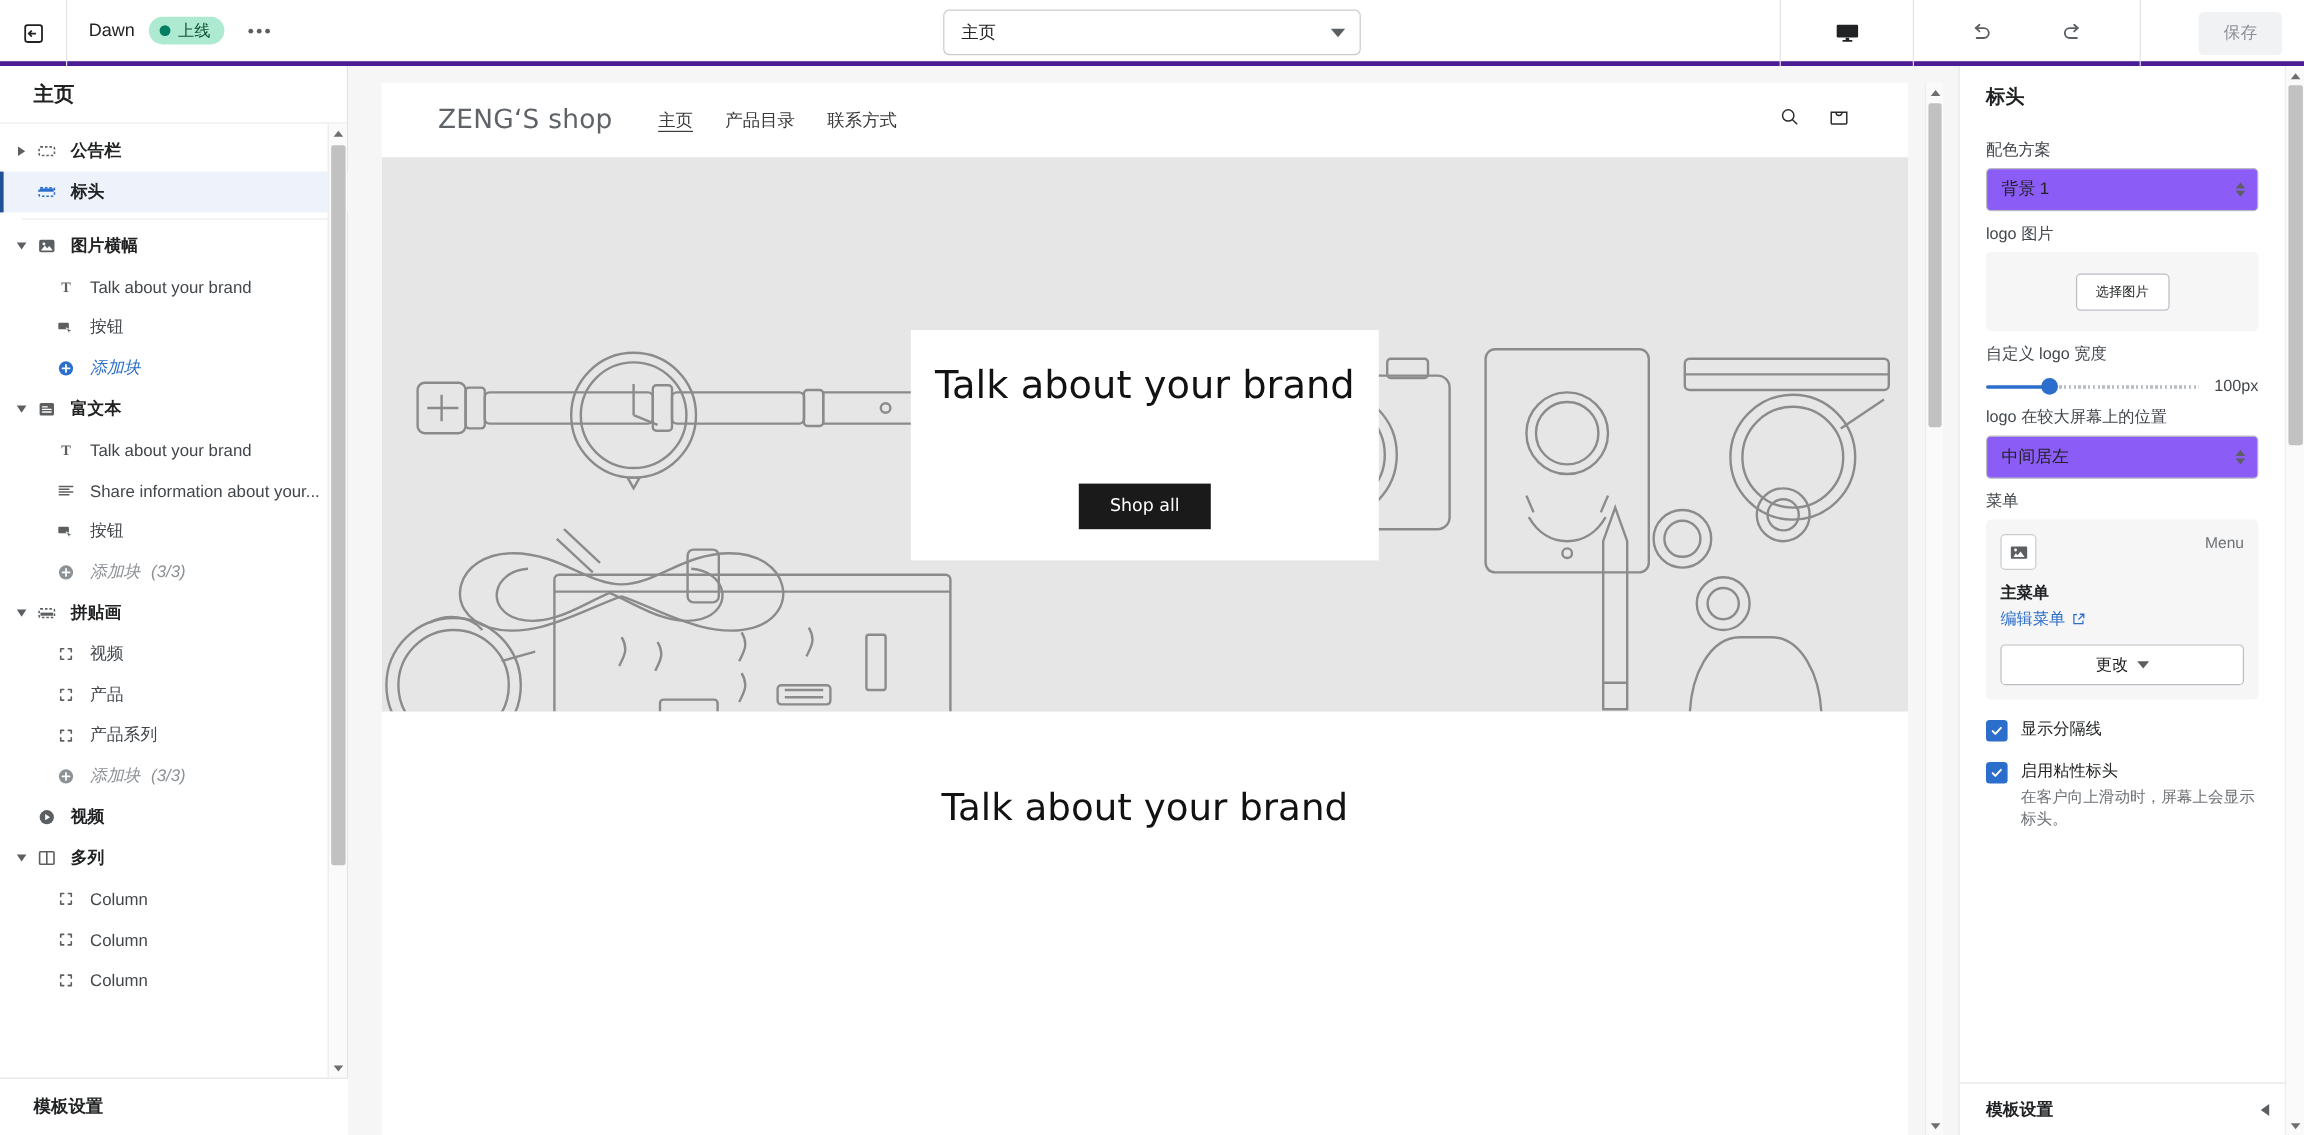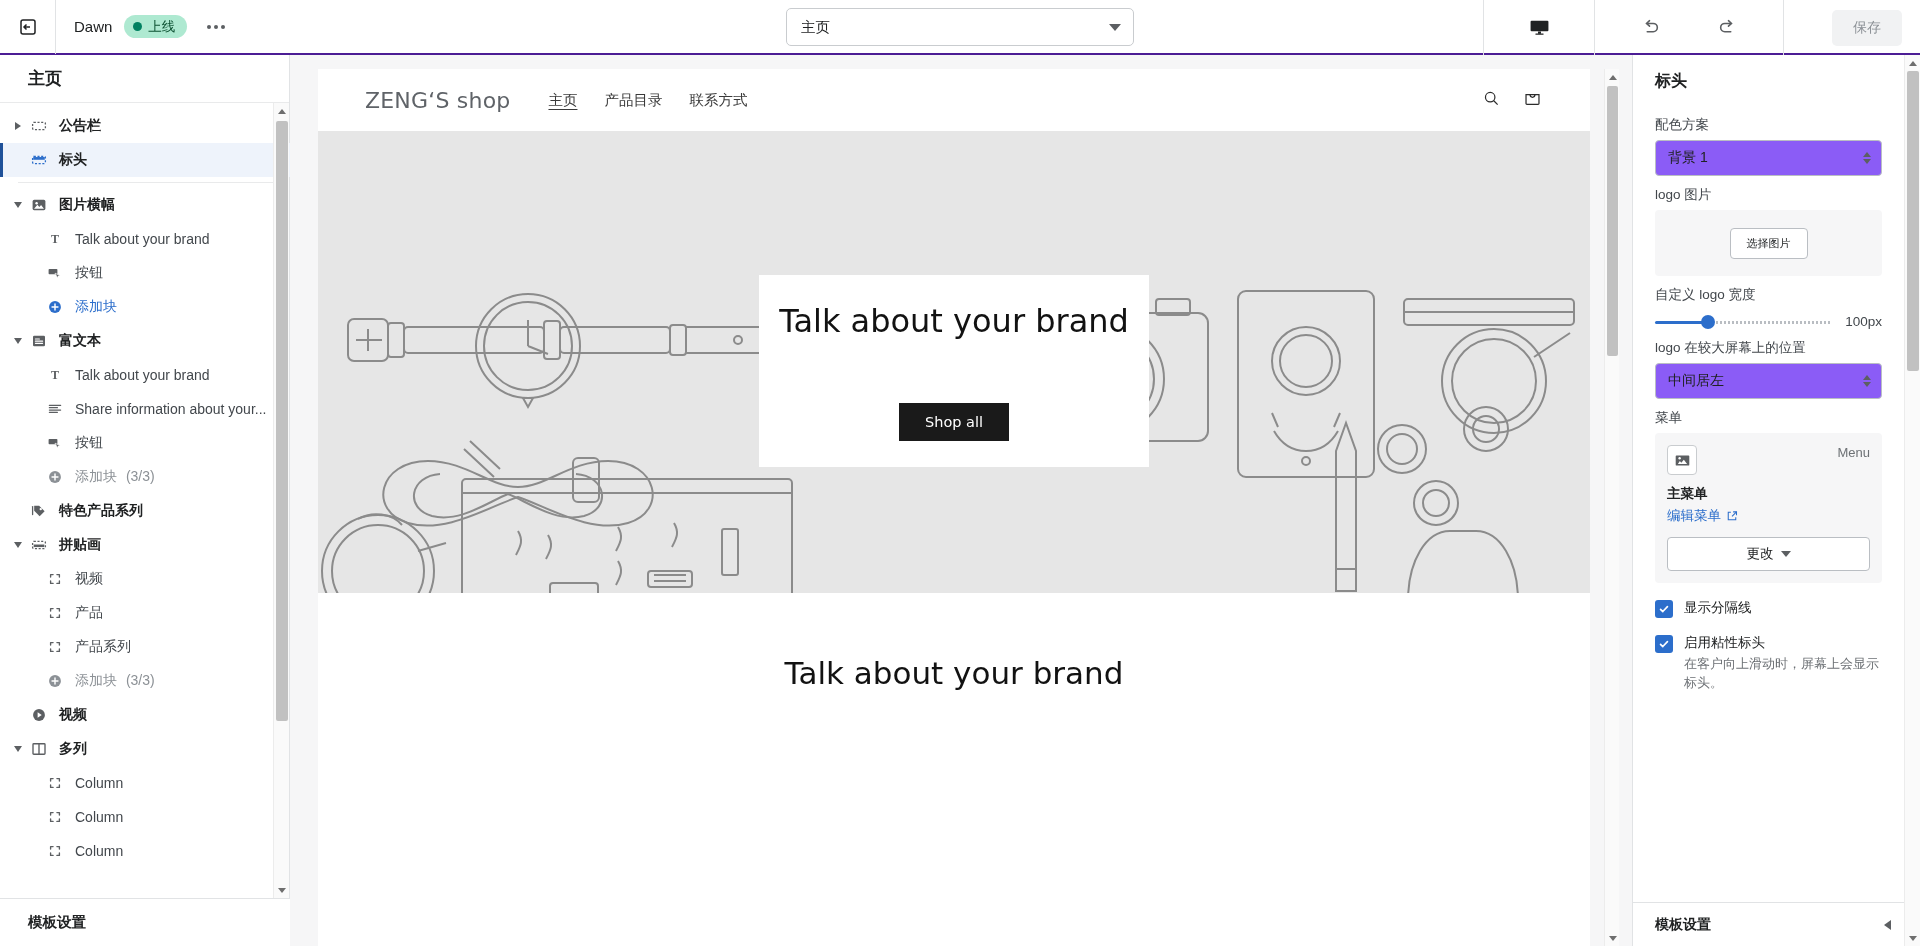--- a/index.html
+++ b/index.html
@@ -9,22 +9,22 @@
     overflow: hidden;
     font-family: "Liberation Sans", "DejaVu Sans", sans-serif;
     background: #ffffff;
     color: #202223;
   }
 
   
   #topbar {
     position: absolute; top: 0; left: 0; width: 1920px; height: 55px;
     background: #ffffff;
-    border-bottom: 2px solid #4c1d95;
-    display: flex; align-items: center;
+    border-bottom: 4px solid #4c1d95;
+    display: flex; 
   }
   .tb-exit {
     width: 56px; height: 55px;
     display: flex; align-items: center; justify-content: center;
     border-right: 1px solid #e1e3e5;
     cursor: pointer;
   }
   .tb-left {
     display: flex; align-items: center; gap: 12px;
     padding-left: 18px;
@@ -121,21 +121,21 @@
   }
   .sb-ico {
     flex: 0 0 22px; width: 22px; height: 18px;
     display: flex; align-items: center; justify-content: center;
     margin-right: 9px; color: #5c5f62;
   }
   .sb-label { color: #202223; font-weight: 700; white-space: nowrap; }
   .sb-row.child .sb-label { font-weight: 400; color: #42474c; }
   .sb-row.child { padding-left: 0; }
   .sb-indent { flex: 0 0 44px; }
-  .sb-row.addblock .sb-label { color: #2c6ecb; font-weight: 400; }
+  .sb-row.addblock .sb-label { color: #2c6ecb; font-weight: 400; font-style: italic; }
   .sb-row.addblock.disabled .sb-label { color: #8c9196; }
   .sb-count { color: #8c9196; margin-left: 5px; }
   .sb-divider { height: 1px; background: #e9eaeb; margin: 5px 16px 5px 18px; }
 
   .sb-footer {
     position: absolute; bottom: 0; left: 0; width: 290px; height: 48px;
     border-top: 1px solid #e1e3e5; background: #fff;
     display: flex; align-items: center; padding-left: 28px;
     font-size: 14.5px; font-weight: 700; cursor: pointer;
   }
@@ -503,31 +503,20 @@
         </div>
         <div class="sb-row child addblock disabled">
           <span class="sb-indent"></span>
           <span class="sb-ico" style="color:#8c9196">
             <svg width="16" height="16" viewBox="0 0 20 20">
               <circle cx="10" cy="10" r="7.4" fill="currentColor"></circle>
               <path d="M10 6.3v7.4M6.3 10h7.4" stroke="#fff" stroke-width="1.8" stroke-linecap="round"></path>
             </svg>
           </span>
           <span class="sb-label">添加块<span class="sb-count"> (3/3)</span></span>
-        </div>
-        <div class="sb-row">
-          <span class="sb-arrow"></span>
-          <span class="sb-ico" style="color:#5c5f62">
-            <svg width="16" height="16" viewBox="0 0 20 20">
-              <path d="M4 3.5h6.2L17 10.3l-6.2 6.2L4 9.8z" fill="#5c5f62"></path>
-              <circle cx="12.2" cy="7.6" r="1.5" fill="#fff"></circle>
-              <path d="M2 4.5v10" stroke="#5c5f62" stroke-width="1.6" stroke-linecap="round"></path>
-            </svg>
-          </span>
-          <span class="sb-label">特色产品系列</span>
         </div>
         <div class="sb-row">
           <span class="sb-arrow">
             <span class="tri-d"></span>
           </span>
           <span class="sb-ico" style="color:#5c5f62">
             <svg width="16" height="16" viewBox="0 0 20 20">
               <rect x="2" y="5.5" width="16" height="9" rx="1.5" fill="none" stroke="#5c5f62" stroke-width="1.6" stroke-dasharray="2.6 2"></rect>
               <rect x="3.4" y="9.4" width="13.2" height="3.2" fill="#5c5f62"></rect>
             </svg>

